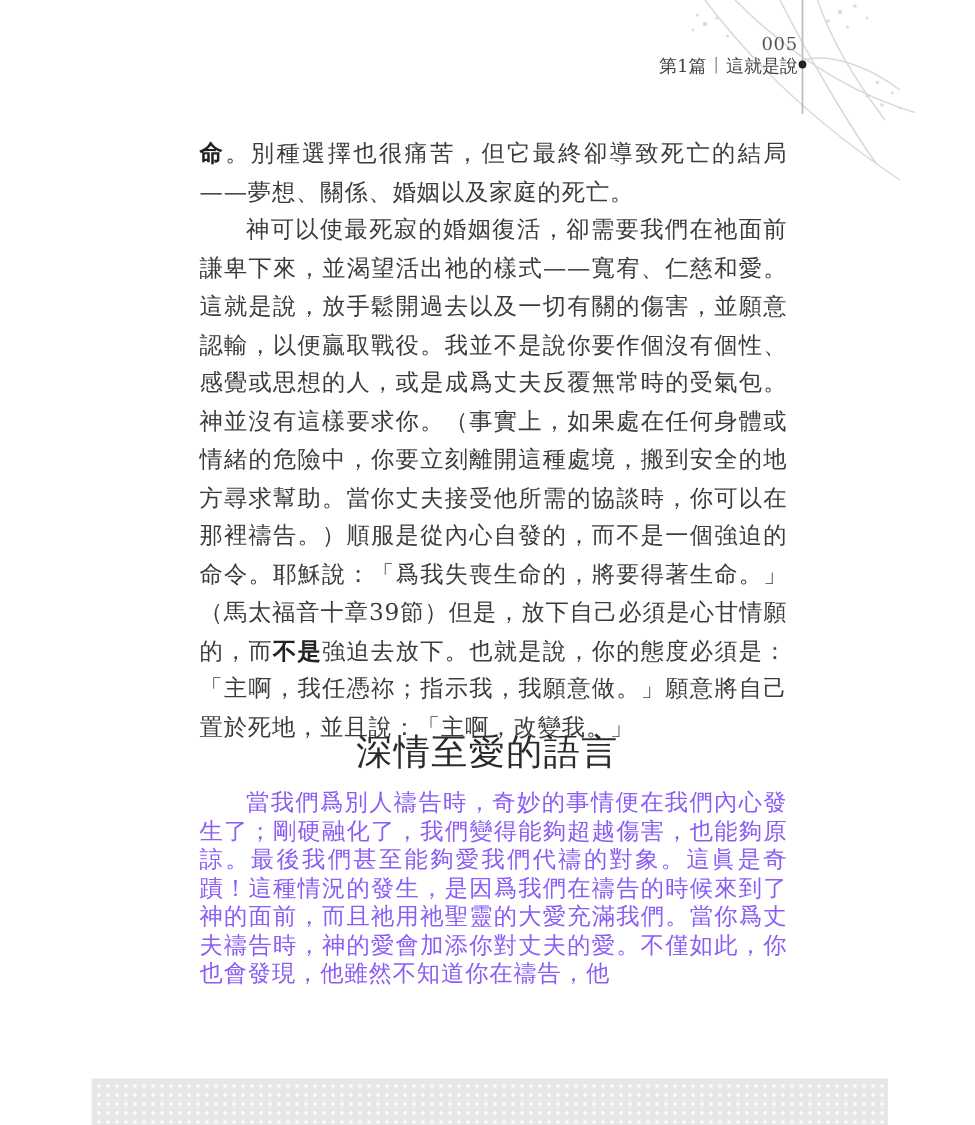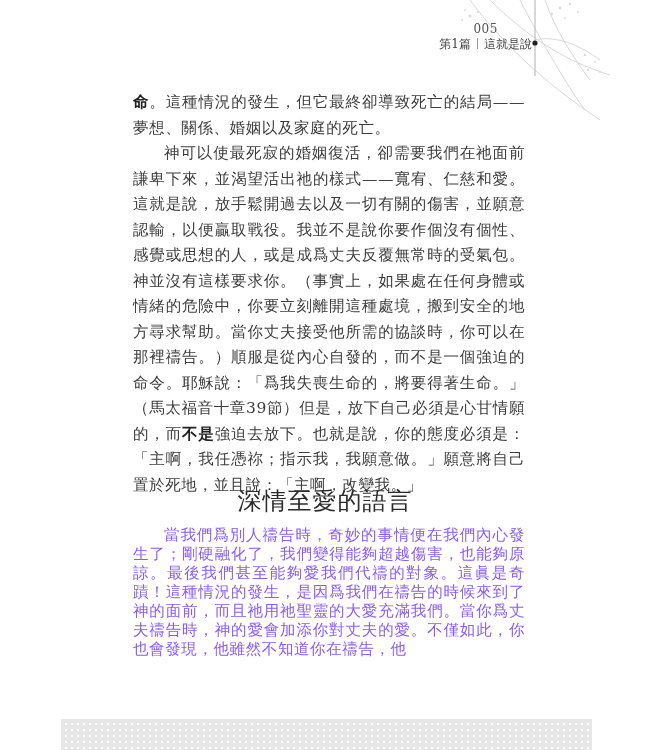--- a/index.html
+++ b/index.html
@@ -3,21 +3,21 @@
 <meta charset="utf-8">
 <style>
   html, body { margin: 0; padding: 0; }
   body {
     width: 650px; height: 750px; background: #ffffff; position: relative; overflow: hidden;
     font-family: "DejaVu Serif", "Liberation Serif", serif;
     color: #3a3a3a;
   }
   .deco { position: absolute; left: 0; top: 0; width: 650px; height: 130px; pointer-events: none; }
   .running-head {
-    position: absolute; right: 118px; top: 22px; text-align: center;
+    position: absolute; right: 118px; top: 22px; text-align: right;
     font-family: "DejaVu Serif", serif; color: #444;
   }
   .page-num { font-size: 12px; letter-spacing: 0.5px; line-height: 14px; color: #555; }
   .chapter-line { font-size: 12px; line-height: 16px; white-space: nowrap; }
   .chapter-line .sep { display: inline-block; width: 1px; height: 11px; background: #999; margin: 0 6px; vertical-align: -1px; }
   .body-text {
     position: absolute; left: 133px; top: 90px; width: 392px;
     font-size: 15.5px; line-height: 25.5px; letter-spacing: 0.6px; text-align: justify;
     color: #3c3c3c;
   }
@@ -74,21 +74,21 @@
 </svg>
 
 <div class="running-head">
   <div class="page-num">005</div>
   <div class="chapter-line">
     <span>第1篇</span><span class="sep"></span><span>這就是說</span>
   </div>
 </div>
 
 <div class="body-text">
-  <p><span class="b">命</span><span>。這種情況的發生，但它最終卻導致死亡的結局——夢想、關係、婚姻以及家庭的死亡。</span></p>
+  <p><span class="b">命</span><span>。別種選擇也很痛苦，但它最終卻導致死亡的結局——夢想、關係、婚姻以及家庭的死亡。</span></p>
   <p class="indent"><span>神可以使最死寂的婚姻復活，卻需要我們在祂面前謙卑下來，並渴望活出祂的樣式——寬宥、仁慈和愛。這就是說，放手鬆開過去以及一切有關的傷害，並願意認輸，以便贏取戰役。我並不是說你要作個沒有個性、感覺或思想的人，或是成爲丈夫反覆無常時的受氣包。神並沒有這樣要求你。（事實上，如果處在任何身體或情緒的危險中，你要立刻離開這種處境，搬到安全的地方尋求幫助。當你丈夫接受他所需的協談時，你可以在那裡禱告。）順服是從內心自發的，而不是一個強迫的命令。耶穌說：「爲我失喪生命的，將要得著生命。」（馬太福音十章39節）但是，放下自己必須是心甘情願的，而</span><span class="b">不是</span><span>強迫去放下。也就是說，你的態度必須是：「主啊，我任憑祢；指示我，我願意做。」願意將自己置於死地，並且說：「主啊，改變我。」</span></p>
 </div>
 
 <div class="heading">深情至愛的語言</div>
 
 <div class="body-text-2">
   <p class="indent">當我們爲別人禱告時，奇妙的事情便在我們內心發生了；剛硬融化了，我們變得能夠超越傷害，也能夠原諒。最後我們甚至能夠愛我們代禱的對象。這眞是奇蹟！這種情況的發生，是因爲我們在禱告的時候來到了神的面前，而且祂用祂聖靈的大愛充滿我們。當你爲丈夫禱告時，神的愛會加添你對丈夫的愛。不僅如此，你也會發現，他雖然不知道你在禱告，他</p>
 </div>
 
 <div class="footer-band"></div>

